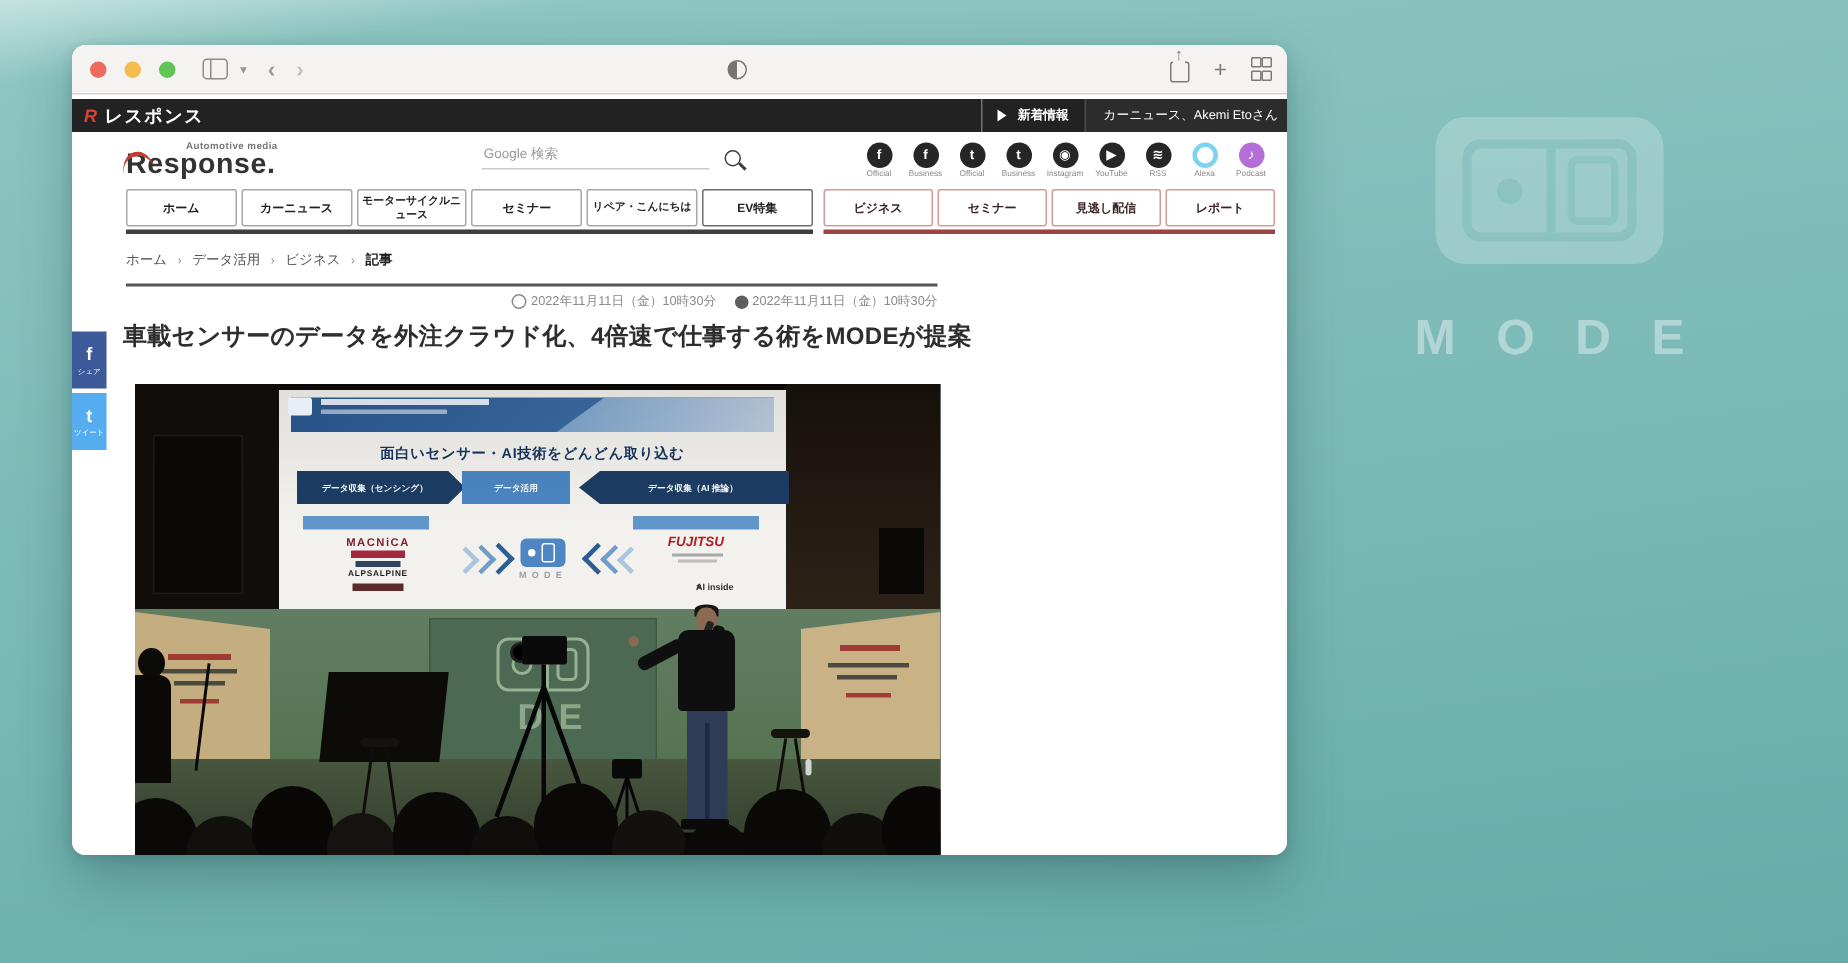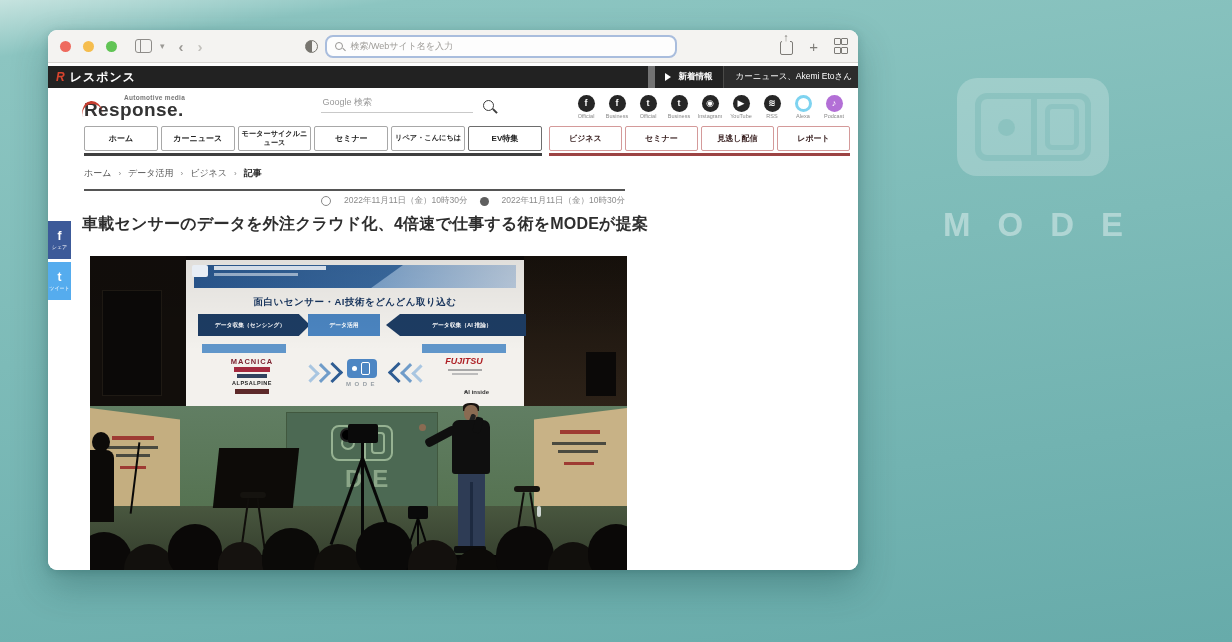--- a/index.html
+++ b/index.html
@@ -42,21 +42,21 @@
   .plus-ic{font-size:15px;color:#7d7b77;line-height:1;margin-left:8px;}
   .grid-ic{display:grid;grid-template-columns:5px 5px;grid-gap:2px;margin-left:8px;}
   .grid-ic span{width:5px;height:5px;border:1.2px solid #7d7b77;border-radius:1px;}
   
   .page{position:relative;height:507px;background:#fff;}
   .sitebar{margin-top:3px;height:22px;background:#222;color:#fff;display:flex;align-items:center;justify-content:space-between;}
   .sb-left{display:flex;align-items:center;gap:5px;padding-left:8px;}
   .r-mark{color:#d8442e;font-weight:800;font-size:12px;font-style:italic;line-height:1;}
   .sb-brand{font-size:12px;font-weight:bold;letter-spacing:1px;}
   .sb-right{display:flex;align-items:stretch;height:100%;}
-  .news-chip{display:flex;align-items:center;gap:4px;padding:0 10px;border-left:7px solid #737373;font-size:8.5px;font-weight:bold;}
+  .news-chip{display:flex;align-items:center;gap:4px;padding:0 10px;border-left:1px solid #737373;font-size:8.5px;font-weight:bold;}
   .spk-ic{width:0;height:0;border:4px solid transparent;border-right:6px solid #fff;transform:rotate(180deg);}
   .greet{display:flex;align-items:center;padding:0 6px 0 12px;border-left:1px solid #4a4a48;background:#2c2c2c;
     font-size:8.5px;white-space:nowrap;overflow:hidden;max-width:138px;}
   
   .mast{height:34px;display:flex;align-items:center;padding:2px 8px 0 36px;}
   .brand{position:relative;width:168px;}
   .brand-tag{font-size:6.5px;font-weight:bold;color:#777;margin-left:40px;letter-spacing:.3px;}
   .brand-logo{font-size:19px;font-weight:800;color:#333;letter-spacing:.4px;line-height:.95;}
   .swoosh{position:absolute;left:-3px;top:7px;width:21px;height:11px;border-top:3.5px solid #c63d2f;
     border-radius:50% 50% 0 0/100% 100% 0 0;transform:rotate(-10deg);}
@@ -80,21 +80,21 @@
     border-radius:2px;background:#fff;font-size:8px;font-weight:bold;color:#222;padding:1px 2px;line-height:1.15;}
   .tab.two{font-size:7.2px;}
   .tab.strong{font-weight:800;border-color:#6d6d6d;}
   .nav-group.secondary .tab{border-color:#d49a9a;color:#3a2222;}
   
   .crumbs{display:flex;gap:7px;align-items:center;padding:11px 0 5px 36px;font-size:9px;color:#555;}
   .crumb.last{font-weight:bold;color:#222;}
   .sep{color:#888;font-size:8px;}
   .rule{margin:4px 233px 0 36px;border:none;border-top:2px solid #555;}
   .dates{display:flex;justify-content:flex-end;align-items:center;gap:12px;margin:4px 233px 0 36px;font-size:8.5px;color:#8a8a8a;}
-  .dt{display:flex;align-items:center;gap:13px;}
+  .dt{display:flex;align-items:center;gap:3px;}
   .d-o{width:8px;height:8px;border:1.2px solid #8a8a8a;border-radius:50%;}
   .d-f{width:9px;height:9px;background:#5f5f5f;border-radius:50%;}
   .title{margin:7px 200px 0 34px;font-size:16px;font-weight:bold;color:#2e2e2e;letter-spacing:.2px;}
   
   .share-col{position:absolute;left:0;top:155px;width:23px;display:flex;flex-direction:column;gap:3px;}
   .sh{height:38px;display:flex;flex-direction:column;align-items:center;justify-content:center;color:#fff;}
   .sh.fb{background:#3c5a99;}
   .sh.tw{background:#55acee;}
   .sh .g{font-size:12px;font-weight:bold;line-height:1;}
   .sh-lbl{font-size:5px;margin-top:2px;}
@@ -225,24 +225,20 @@
     <div class="toolbar">
       <span class="tl r"></span>
       <span class="tl y"></span>
       <span class="tl g"></span>
       <span class="sb-ic"></span>
       <span class="tb-dd">▾</span>
       <span class="tb-chev">‹</span>
       <span class="tb-chev" style="color:#c3c1bd">›</span>
       <div class="urlzone">
         <span class="shield"></span>
-        <div class="urlbar">
-          <span class="mag"></span>
-          <input class="urlinput" placeholder="検索/Webサイト名を入力" style="">
-        </div>
       </div>
       <span class="share-ic"></span>
       <span class="plus-ic">+</span>
       <span class="grid-ic">
           <span></span>
           <span></span>
           <span></span>
           <span></span>
         </span>
     </div>

